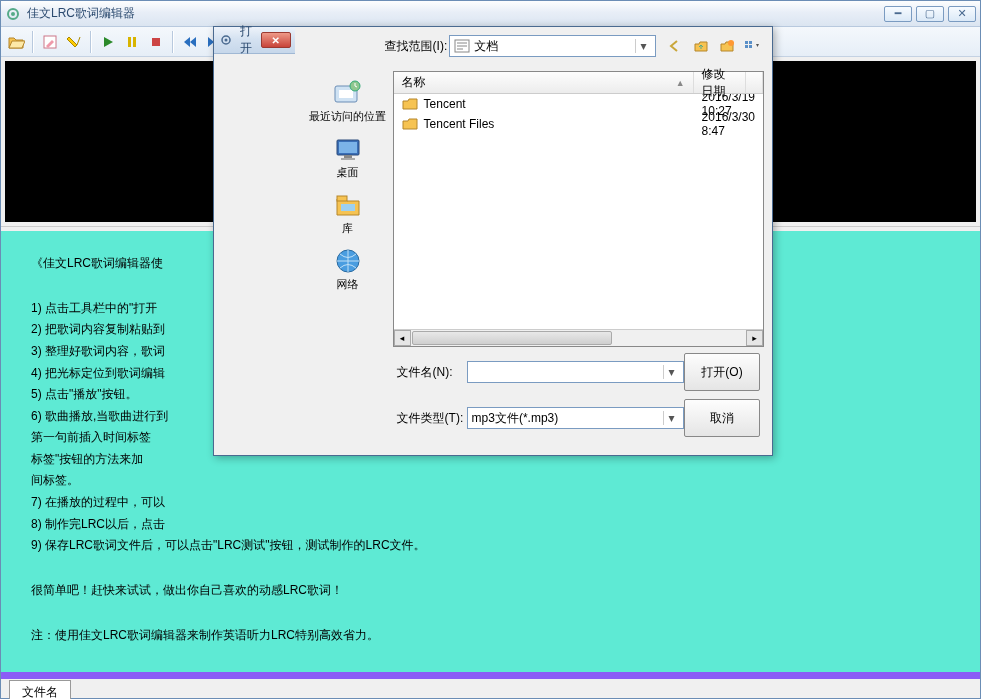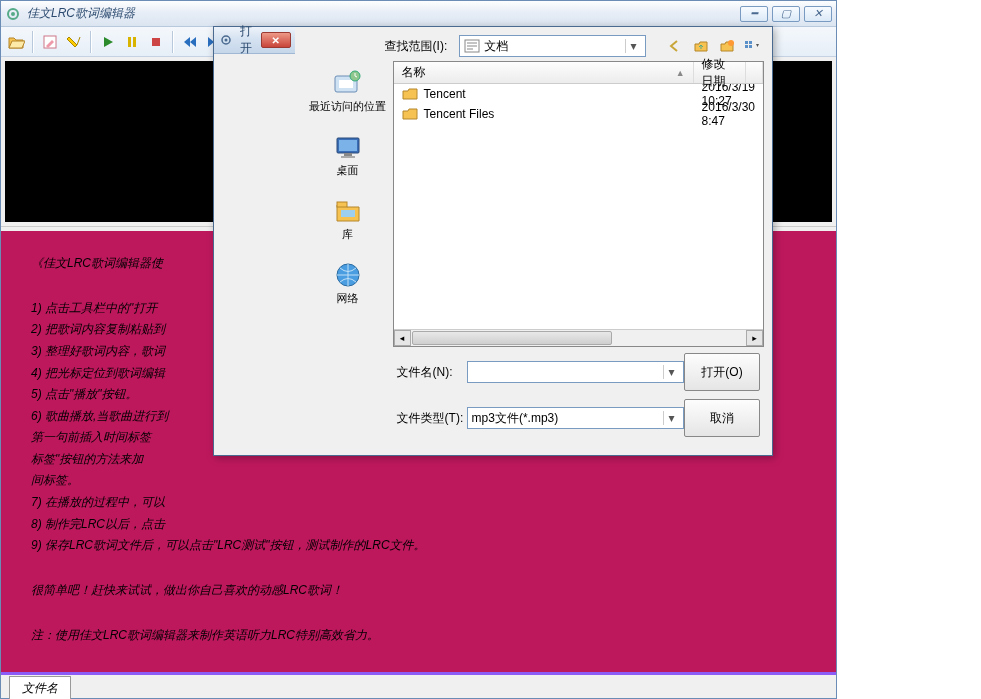--- a/index.html
+++ b/index.html
@@ -1,52 +1,52 @@
 <!DOCTYPE html>
 <html><head>
 <meta charset="utf-8">
 <style>
 *{box-sizing:border-box;margin:0;padding:0;font-family:"Microsoft YaHei","SimSun",Tahoma,sans-serif;font-size:12px;}
 body{background:#fff;width:981px;height:699px;overflow:hidden;position:relative;}
 
 
-.main-window{width:837px;height:699px;border:1px solid #6b8db5;background:#be185d;display:flex;flex-direction:column;font-style:italic;}
+.main-window{width:981px;height:699px;border:1px solid #6b8db5;background:#5eead4;display:flex;flex-direction:column;}
 .main-titlebar{height:26px;background:linear-gradient(#fdfefe,#e8eef7 45%,#dbe5f1);border-bottom:1px solid #b8c9de;display:flex;align-items:center;padding:0 4px;}
 .t-icon{width:16px;height:16px;margin-right:6px;display:flex;align-items:center;justify-content:center;}
 .t-title{flex:1;color:#2b4a6f;font-size:12px;}
 .win-btns{display:flex;gap:4px;}
 .win-btn{width:28px;height:16px;border:1px solid #7a9bc1;border-radius:2px;background:linear-gradient(#f7fbff,#dbe9f7);display:flex;align-items:center;justify-content:center;color:#4a6a90;font-size:11px;cursor:pointer;}
 
 .toolbar{height:30px;background:linear-gradient(#f4f8fc,#e6eef7);border-bottom:1px solid #c4d2e3;display:flex;align-items:center;padding:0 4px;gap:2px;}
 .tb-sep{width:2px;height:22px;border-left:1px solid #b8c9de;border-right:1px solid #fff;margin:0 3px;}
 .tb-btn{width:22px;height:22px;display:flex;align-items:center;justify-content:center;border:1px solid transparent;border-radius:2px;cursor:pointer;}
 
 .video-area{height:170px;background:#f0f0f0;border-bottom:1px solid #ccc;padding:4px;}
 .video-black{width:100%;height:100%;background:#000;}
 
 .content-area{flex:1;overflow:auto;padding:20px 30px;font-family:"SimSun",serif;font-size:13px;line-height:1.55;border-top:4px solid #f0f0f0;}
 .content-area p{margin:3px 0;}
 .center{text-align:center;}
 
-.statusbar{height:26px;background:#f0f0f0;border-top:3px solid #8b5cf6;display:flex;align-items:flex-start;padding:0 8px;}
+.statusbar{height:26px;background:#f0f0f0;border-top:7px solid #8b5cf6;display:flex;align-items:flex-start;padding:0 8px;}
 .status-tab{border:1px solid #999;border-bottom:none;padding:3px 12px;background:#fff;position:relative;top:1px;}
 
 
 .dialog{position:absolute;left:213px;top:26px;width:560px;height:430px;background:#f0f0f0;border:1px solid #4a6a90;box-shadow:2px 2px 8px rgba(0,0,0,.3);display:flex;}
 .dlg-titlebar{height:27px;background:linear-gradient(#eef3fa,#d5e2f1 45%,#c6d7ea);display:flex;align-items:center;padding:0 4px;border-bottom:1px solid #a0b8d4;}
 .dlg-close{width:30px;height:16px;background:linear-gradient(#e98,#c8443a);border:1px solid #9b3a32;border-radius:2px;display:flex;align-items:center;justify-content:center;color:#fff;font-weight:bold;font-size:10px;cursor:pointer;}
 .dlg-body{flex:1;display:flex;flex-direction:column;padding:8px;}
-.dlg-toprow{display:flex;align-items:center;gap:12px;margin-bottom:4px;padding-left:82px;}
+.dlg-toprow{display:flex;align-items:center;gap:2px;margin-bottom:14px;padding-left:82px;}
 .combo{height:22px;border:1px solid #7a9bc1;background:#fff;display:flex;align-items:center;padding:0 4px;flex:1;max-width:210px;}
 .combo-arrow{width:16px;text-align:center;color:#555;border-left:1px solid #ccc;}
 .nav-btns{display:flex;gap:4px;margin-left:6px;}
 .nav-btn{width:22px;height:20px;display:flex;align-items:center;justify-content:center;cursor:pointer;}
 
 .dlg-mid{flex:1;display:flex;gap:0;min-height:0;}
-.places{width:90px;background:#f0f0f0;display:flex;flex-direction:column;align-items:center;padding-top:2px;gap:10px;}
+.places{width:90px;background:#f0f0f0;display:flex;flex-direction:column;align-items:center;padding-top:2px;gap:2px;}
 .place{width:80px;display:flex;flex-direction:column;align-items:center;padding:4px 0;cursor:pointer;border:1px solid transparent;border-radius:3px;}
 .place svg{margin-bottom:2px;}
 .place-label{font-size:11px;text-align:center;line-height:1.1;}
 
 .filelist{flex:1;background:#fff;border:1px solid #888;display:flex;flex-direction:column;min-height:0;}
 .fl-header{height:22px;background:linear-gradient(#fdfdfd,#ececec);border-bottom:1px solid #ccc;display:flex;}
 .fl-col{padding:3px 8px;border-right:1px solid #ddd;display:flex;align-items:center;gap:4px;}
 .fl-rows{flex:1;overflow:auto;}
 .fl-row{display:flex;height:20px;align-items:center;cursor:pointer;}
 .fl-cell{padding:0 8px;display:flex;align-items:center;gap:6px;}

